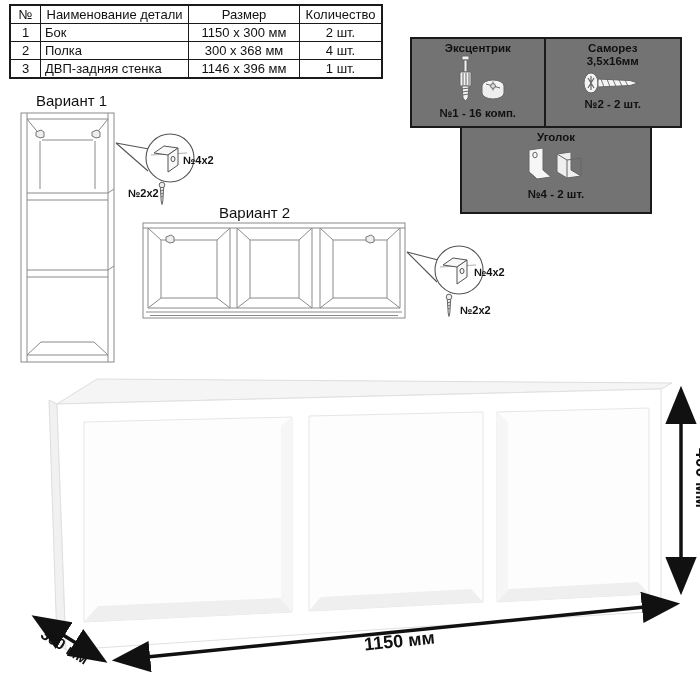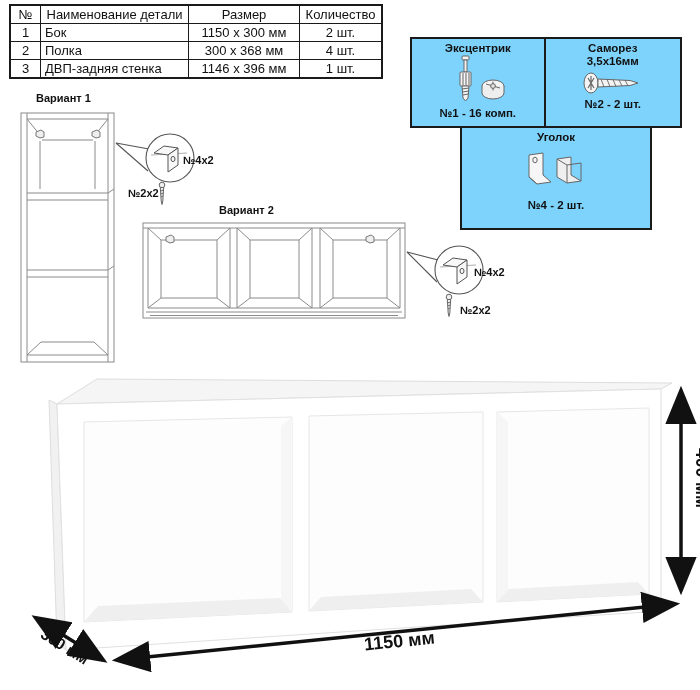--- a/index.html
+++ b/index.html
@@ -15,39 +15,39 @@
   .parts-table th,.parts-table td{
     border:1px solid #1a1a1a;height:17px;padding:0 4px;font-weight:normal;
     white-space:nowrap;
   }
   .col-num{width:21px;text-align:center;}
   .col-name{width:139px;text-align:left;}
   .col-size{width:102px;text-align:center;}
   .col-qty{width:73px;text-align:center;}
   
   .hw-row{
-    position:absolute;display:flex;border:2px solid #1a1a1a;background:#7dd3fc;
+    position:absolute;display:flex;border:2px solid #1a1a1a;background:#737373;
     box-sizing:border-box;
     justify-content:flex-end;
   }
   .hw-row1{left:410px;top:37px;width:272px;height:91px;}
-  .hw-row2{left:460px;top:126px;width:192px;height:104px;}
+  .hw-row2{left:460px;top:126px;width:192px;height:88px;}
   .hw-cell{
     display:flex;flex-direction:column;align-items:center;box-sizing:border-box;
     border-left:2px solid #1a1a1a;min-width:0;
   }
   .hw-cell:first-child{border-left:none;}
   .hw-title{
     font-weight:bold;font-size:11.5px;line-height:1.12;text-align:center;
     padding-top:3px;
   }
   .hw-icon{flex:1;display:flex;align-items:center;justify-content:center;}
   .hw-count{font-weight:bold;font-size:11.5px;padding-bottom:17px;white-space:nowrap;}
   
-  .v-title{position:absolute;font-weight:bold;font-size:11px;}
+  .v-title{position:absolute;font-weight:normal;font-size:15px;}
   .v1-title{left:36px;top:92px;}
   .v2-title{left:219px;top:204px;}
   .abs{position:absolute;}
   svg{display:block;}
   .lineart{stroke:#8a8a8a;stroke-width:1;fill:none;}
   .callout{stroke:#555;stroke-width:1.1;fill:none;}
   .svg-label{font-family:"Liberation Sans",sans-serif;font-weight:bold;font-size:11px;fill:#111;}
   .dim-label{font-family:"Liberation Sans",sans-serif;font-weight:bold;fill:#111;}
 </style>
 </head>

